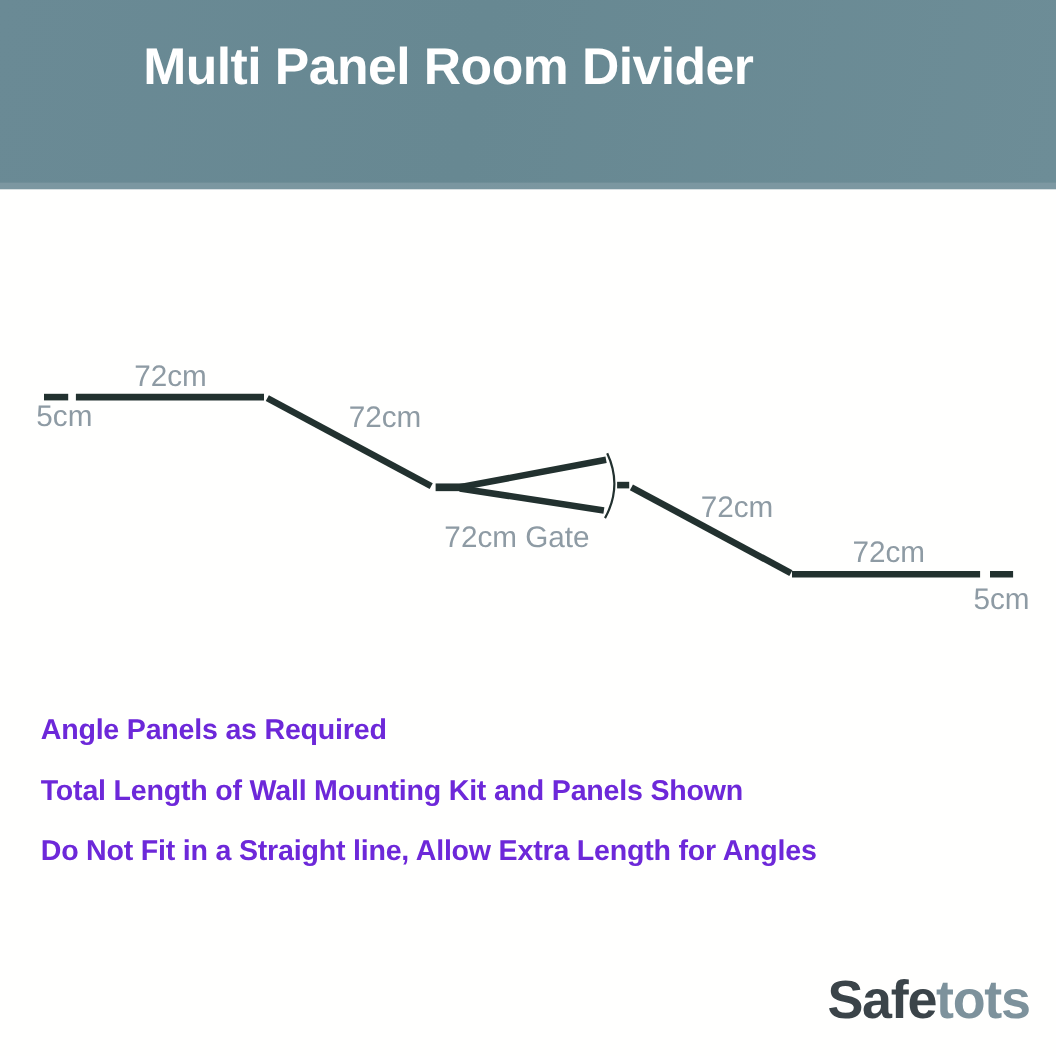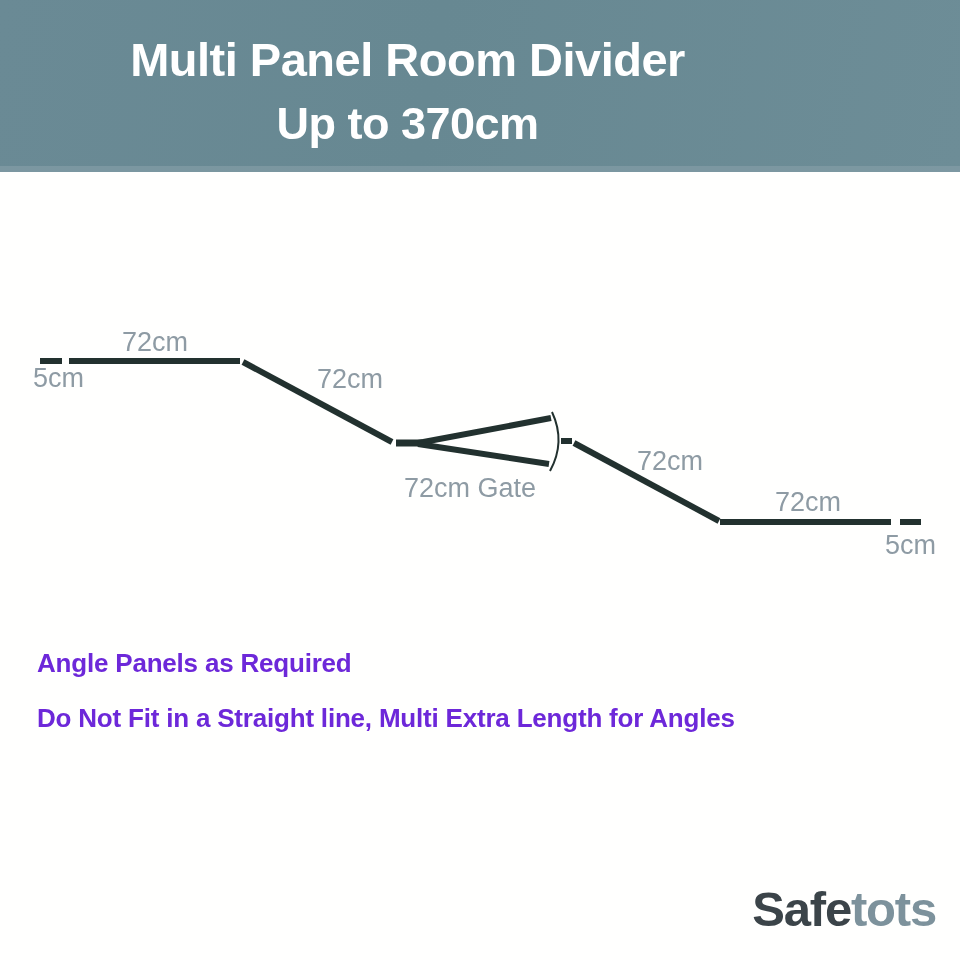--- a/index.html
+++ b/index.html
@@ -111,21 +111,20 @@
   #brand-logo-tots { color: #7d929c; }
 </style>
 </head>
 <body>
 
 <div id="page">
 
   <div id="header-banner">
     <div id="header-banner-edge"></div>
     <div class="header-line" id="header-title-main">Multi Panel Room Divider</div>
-    <div class="header-line" id="header-title-sub">Up to 370cm</div>
   </div>
 
   <div id="diagram-wrap">
     <svg id="diagram-svg" width="960" height="440" viewBox="0 0 960 440">
 
       <g stroke="#22312f" stroke-linecap="butt" fill="none">
 
         <line x1="40" y1="189" x2="62" y2="189" stroke-width="6"></line>
 
         <line x1="69" y1="189" x2="240" y2="189" stroke-width="6"></line>
@@ -160,20 +159,21 @@
       <text class="dim-label" x="670" y="298" text-anchor="middle">72cm</text>
 
       <text class="dim-label" x="808" y="339" text-anchor="middle">72cm</text>
 
       <text class="dim-label-end" x="885" y="382" text-anchor="start">5cm</text>
     </svg>
   </div>
 
   <div id="notes-block">
     <div class="note-line">Angle Panels as Required</div>
-    <div class="note-line">Do Not Fit in a Straight line, Multi Extra Length for Angles</div>
+    <div class="note-line">Total Length of Wall Mounting Kit and Panels Shown</div>
+    <div class="note-line">Do Not Fit in a Straight line, Allow Extra Length for Angles</div>
   </div>
 
   <div id="brand-logo">
     <span id="brand-logo-safe">Safe</span><span id="brand-logo-tots">tots</span>
   </div>
 
 </div>
 
 </body></html>

